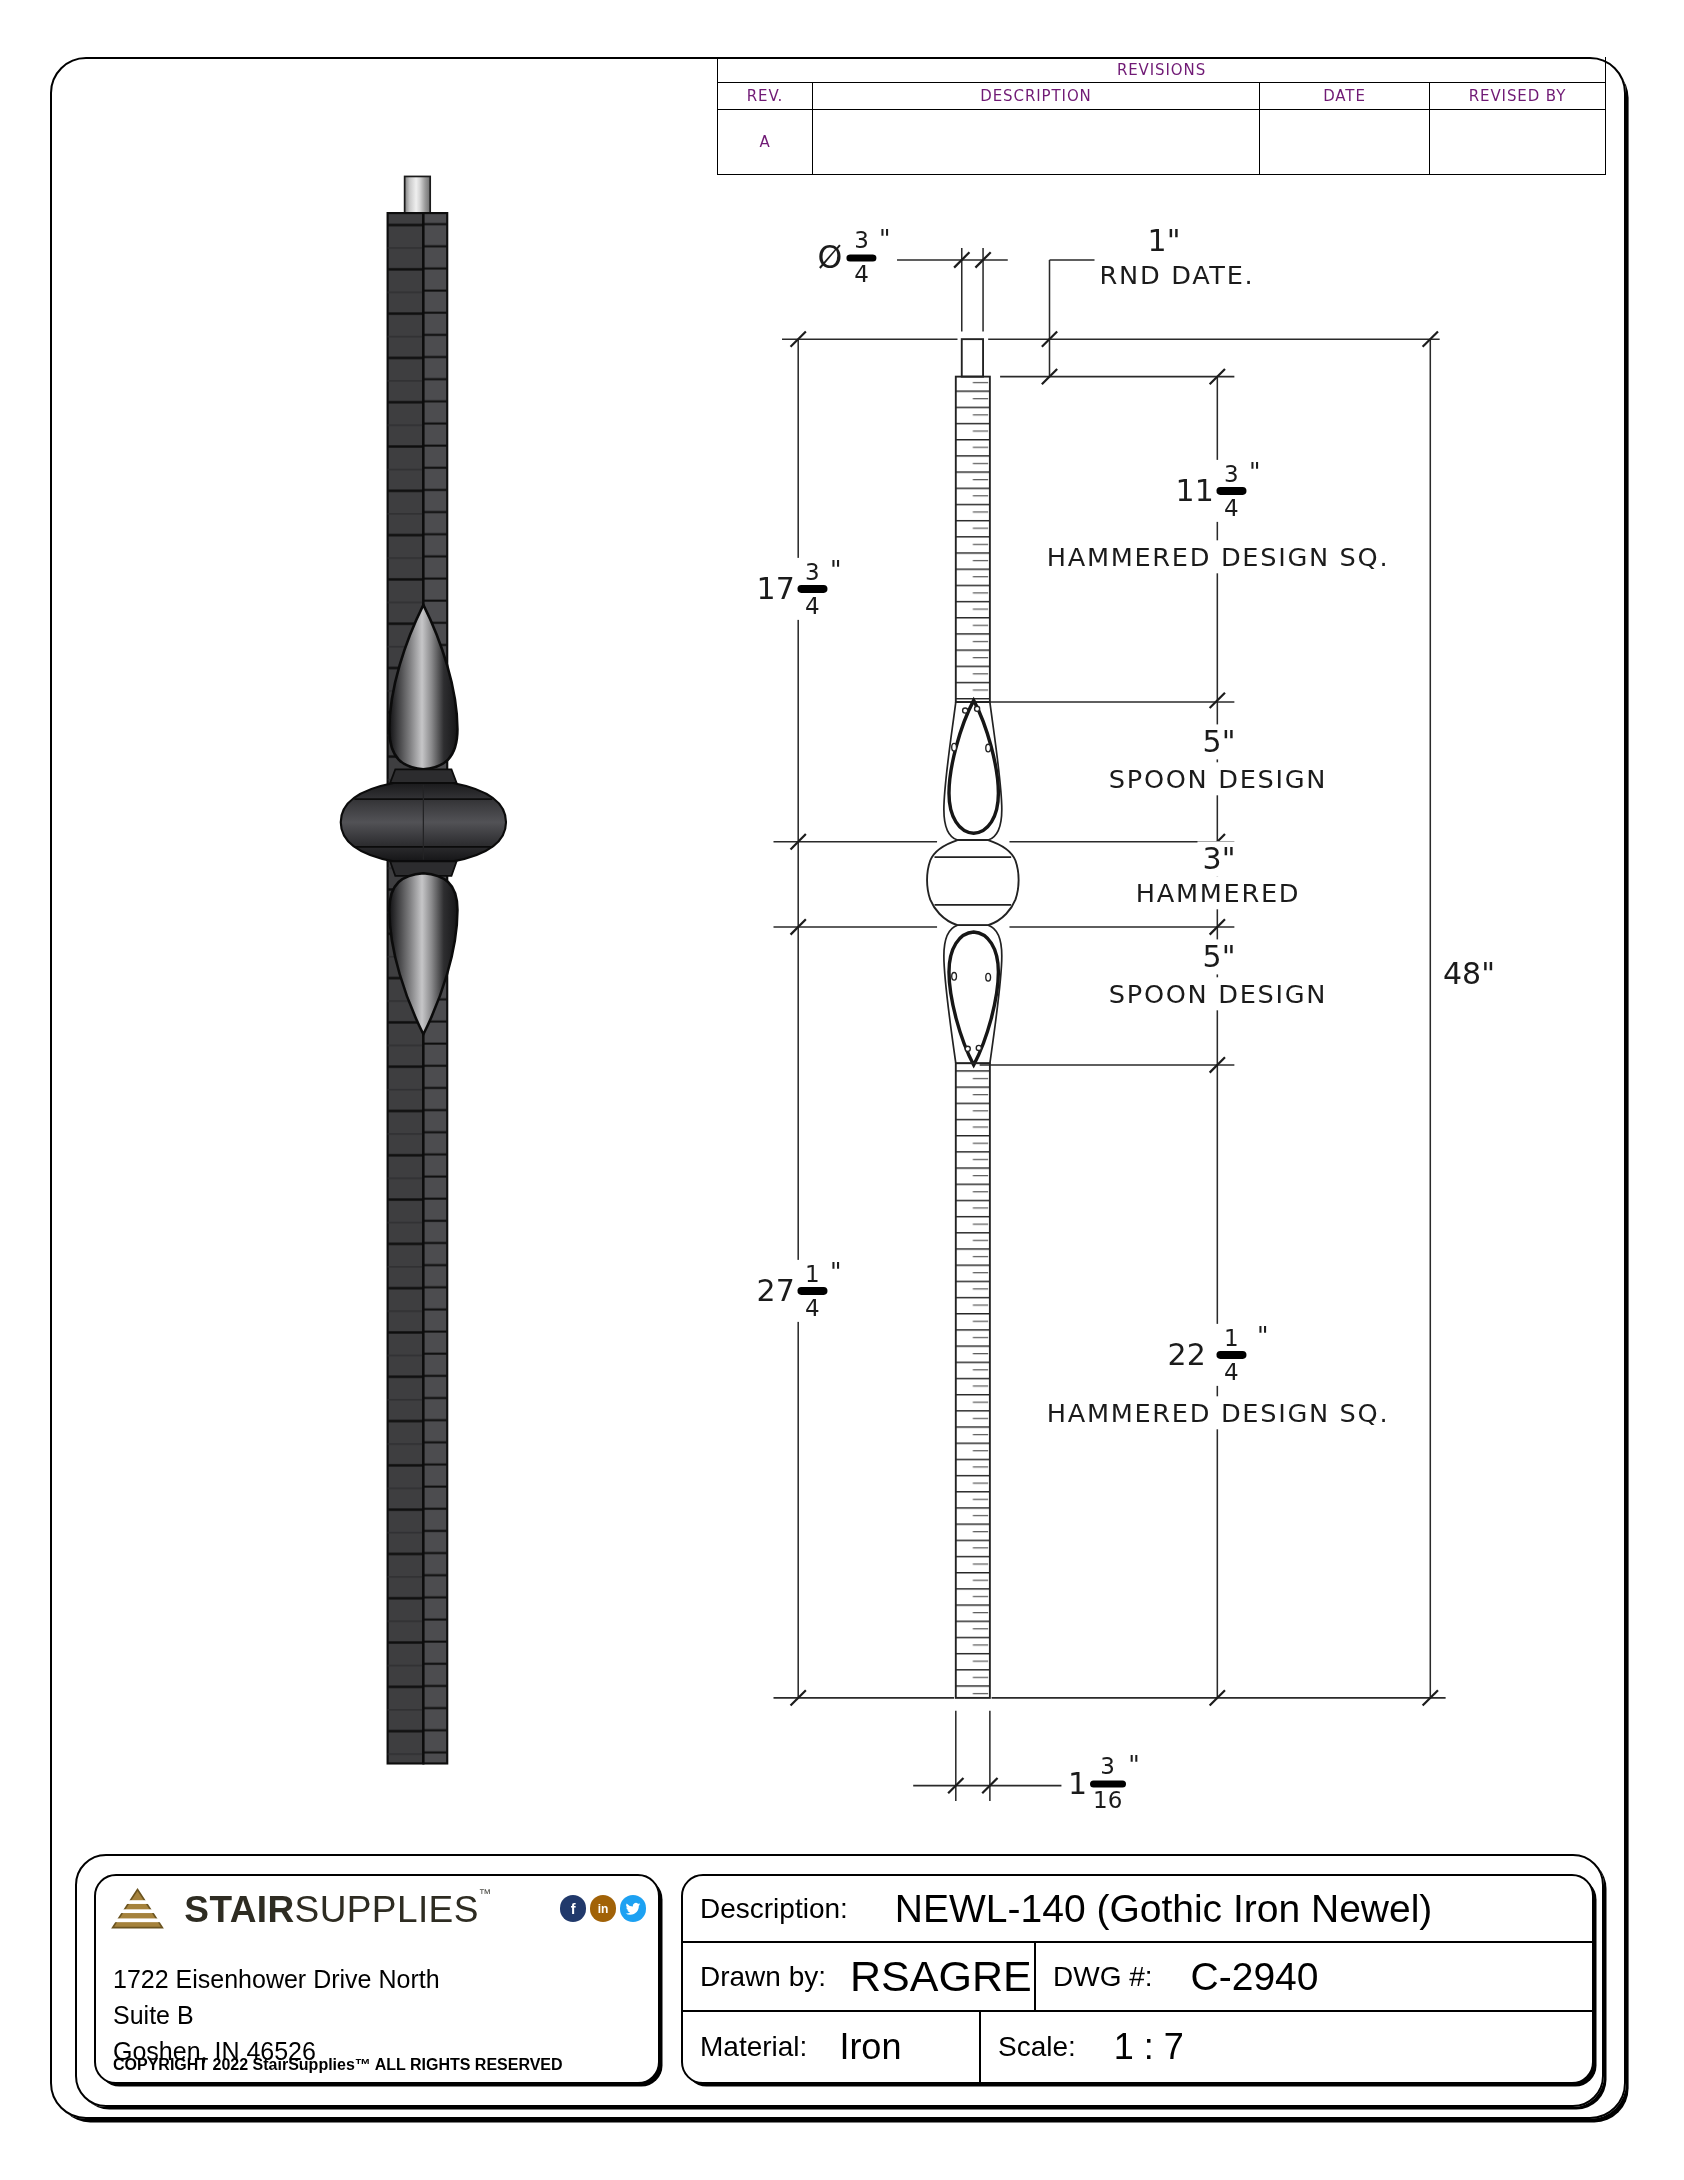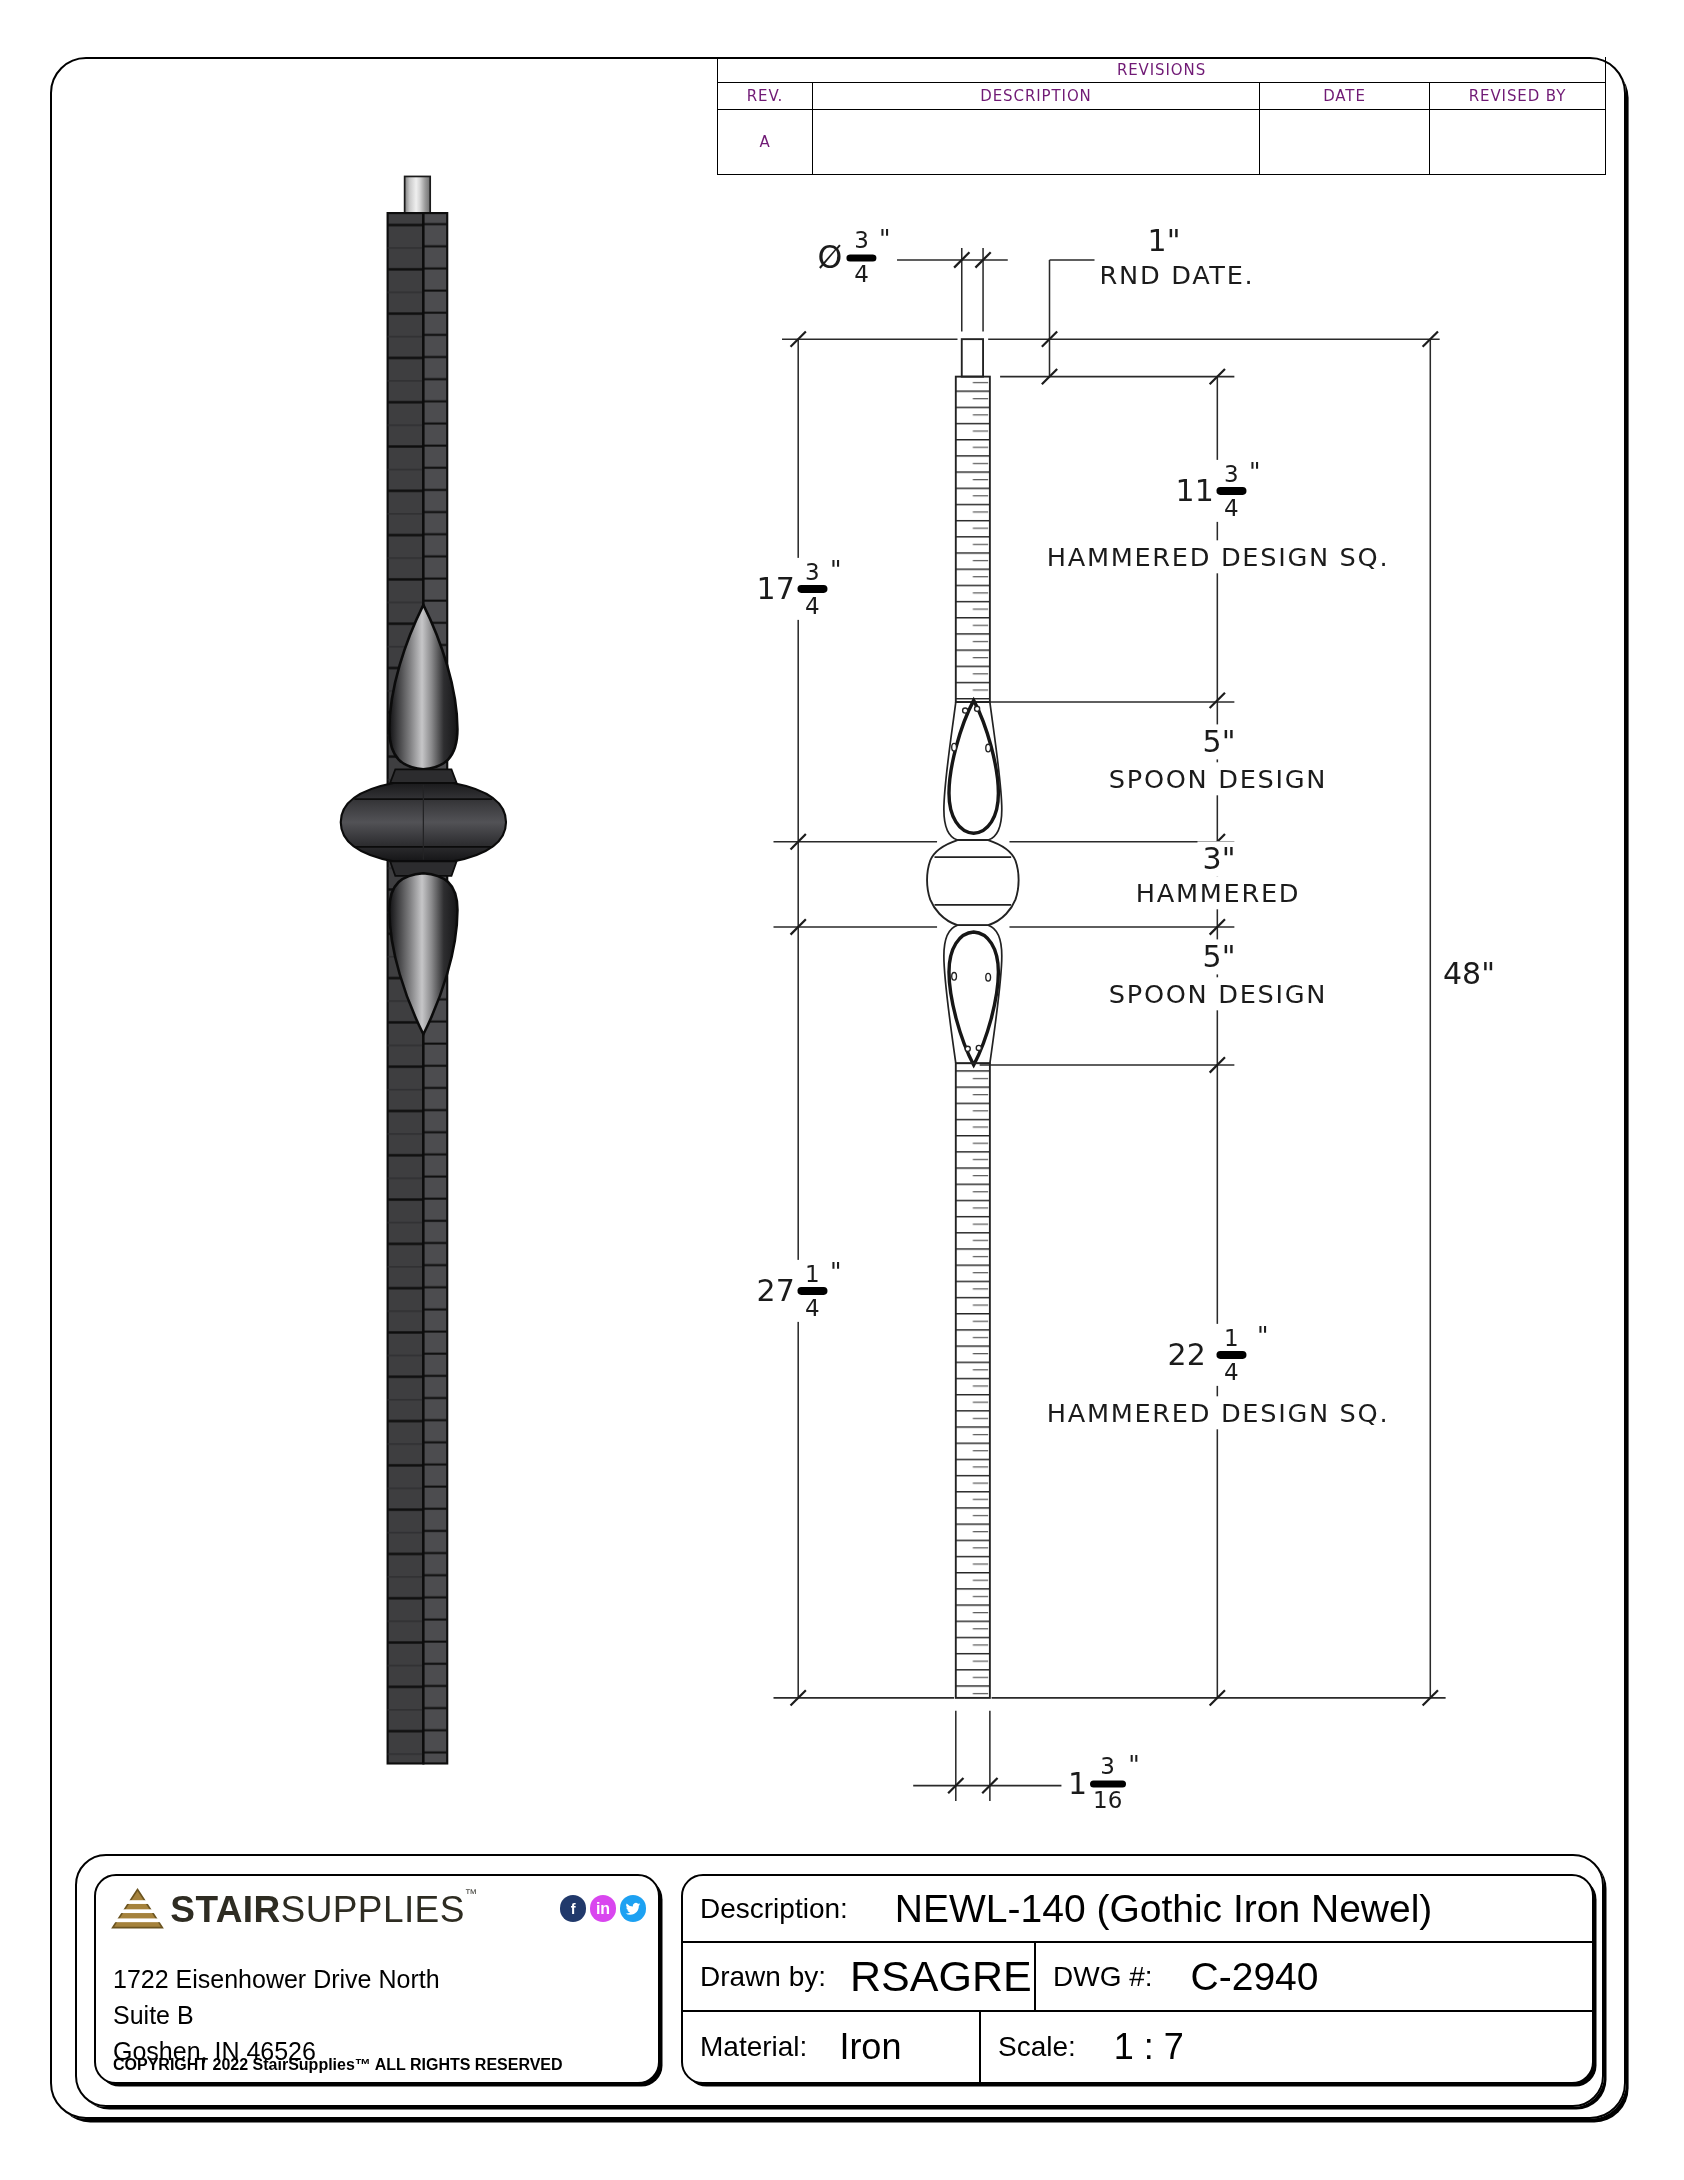--- a/index.html
+++ b/index.html
@@ -46,21 +46,21 @@
               border:2.1px solid #000; border-radius:31px; box-shadow:3.4px 3.4px 0 -0.9px #000; }
   .tb-left { position:absolute; left:94px; top:1874px; width:566px; height:210px;
              border:2.1px solid #000; border-radius:22px; box-shadow:3.4px 3.4px 0 -0.9px #000;
              background:#fff; box-sizing:border-box; }
   .tb-right { position:absolute; left:681px; top:1874px; width:913px; height:210px;
               border:2.1px solid #000; border-radius:22px; box-shadow:3.4px 3.4px 0 -0.9px #000;
               background:#fff; box-sizing:border-box; display:flex; flex-direction:column; }
 
   
   .logo-row { position:absolute; left:15.3px; top:10.2px; right:12px; display:flex; align-items:center; }
-  .brand { margin-left:6px; font-size:37px; letter-spacing:0.4px; color:#2e2c22; white-space:nowrap; }
+  .brand { margin-left:20px; font-size:37px; letter-spacing:0.4px; color:#2e2c22; white-space:nowrap; }
   .brand .b1 { font-weight:800; }
   .brand .b2 { font-weight:400; }
   .brand sup { font-size:12.8px; vertical-align:24px; color:#4a4a44; }
   .social { margin-left:auto; display:flex; gap:3.4px; }
   .sicon { width:26.4px; height:26.4px; border-radius:50%; display:flex; align-items:center;
            justify-content:center; color:#fff; font-weight:bold; font-size:14.5px; }
   .addr { position:absolute; left:17px; top:85px; font-size:25px; line-height:36px; color:#000; }
   .copyright { position:absolute; left:17px; bottom:8.5px; font-size:16px; font-weight:700; color:#000; }
 
   
@@ -302,21 +302,21 @@
     <div class="logo-row">
       <svg width="53" height="43" viewBox="0 0 64 50">
         <polygon points="32,2 62,48 2,48" fill="#a5823c" stroke="#6b5420" stroke-width="2"></polygon>
         <rect x="0" y="15" width="64" height="4.5" fill="#fff"></rect>
         <rect x="0" y="26" width="64" height="4.5" fill="#fff"></rect>
         <rect x="0" y="37" width="64" height="4.5" fill="#fff"></rect>
       </svg>
       <div class="brand"><span class="b1">STAIR</span><span class="b2">SUPPLIES</span><sup>™</sup></div>
       <div class="social">
         <span class="sicon" style="background:#21396b;">f</span>
-        <span class="sicon" style="background:#d946ef; font-size:16px;">in</span>
+        <span class="sicon" style="background:#a16207; font-size:12px;">in</span>
         <span class="sicon" style="background:#1da1f2;">
             <svg width="16" height="16" viewBox="0 0 24 24">
               <path fill="#fff" d="M23 5c-.8.4-1.7.6-2.6.7a4.5 4.5 0 0 0 2-2.5c-.9.5-1.9.9-2.9 1.1a4.5 4.5 0 0 0-7.7 4.1A12.8 12.8 0 0 1 2.5 3.7a4.5 4.5 0 0 0 1.4 6 4.4 4.4 0 0 1-2-.5v.1a4.5 4.5 0 0 0 3.6 4.4 4.6 4.6 0 0 1-2 .1 4.5 4.5 0 0 0 4.2 3.1A9 9 0 0 1 1 18.6a12.7 12.7 0 0 0 6.9 2c8.3 0 12.8-6.9 12.8-12.8v-.6c.9-.6 1.6-1.4 2.3-2.2z"></path>
             </svg>
           </span>
       </div>
     </div>
     <div class="addr">
       <div>1722 Eisenhower Drive North</div>
       <div>Suite B</div>

